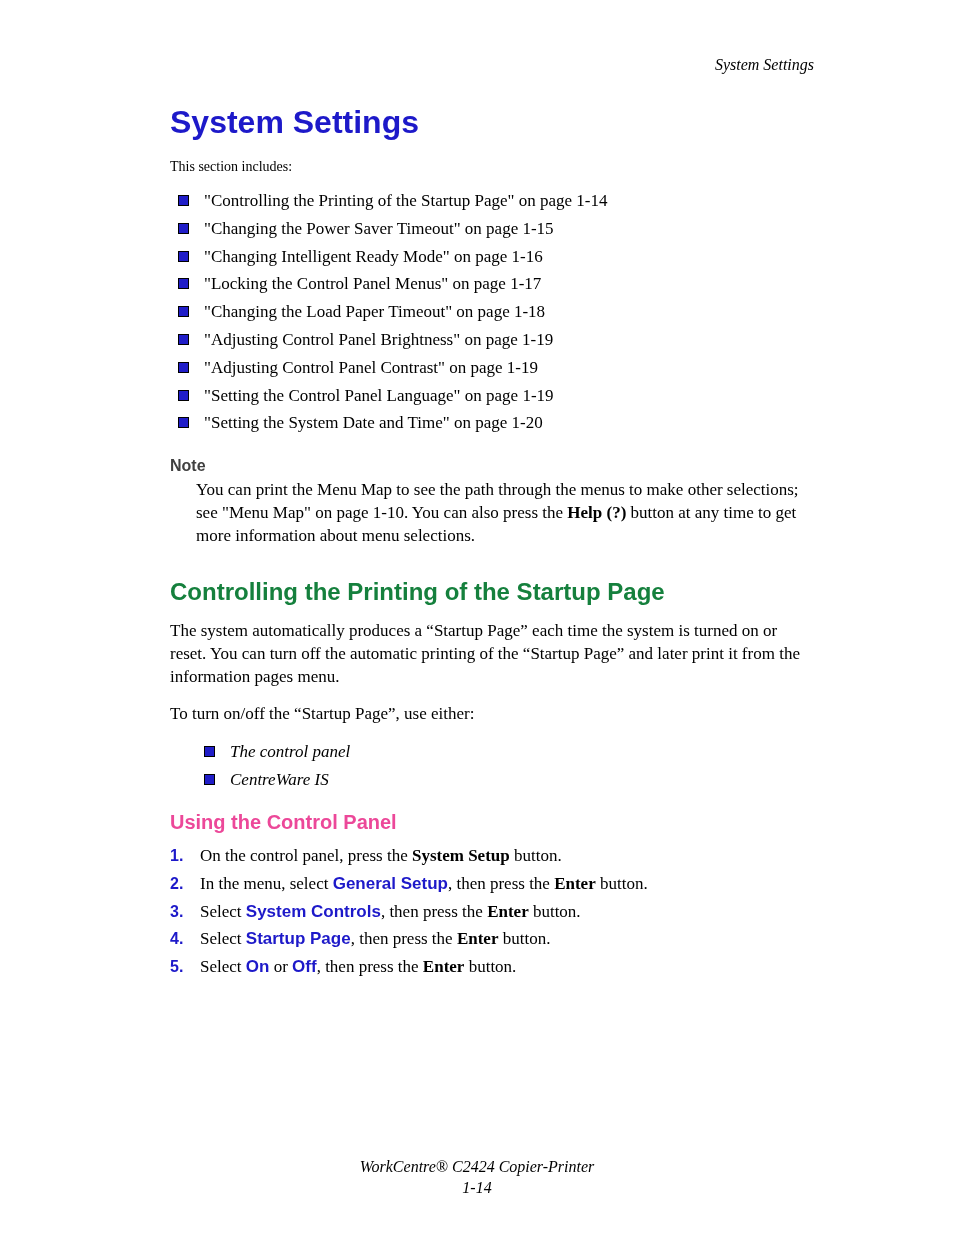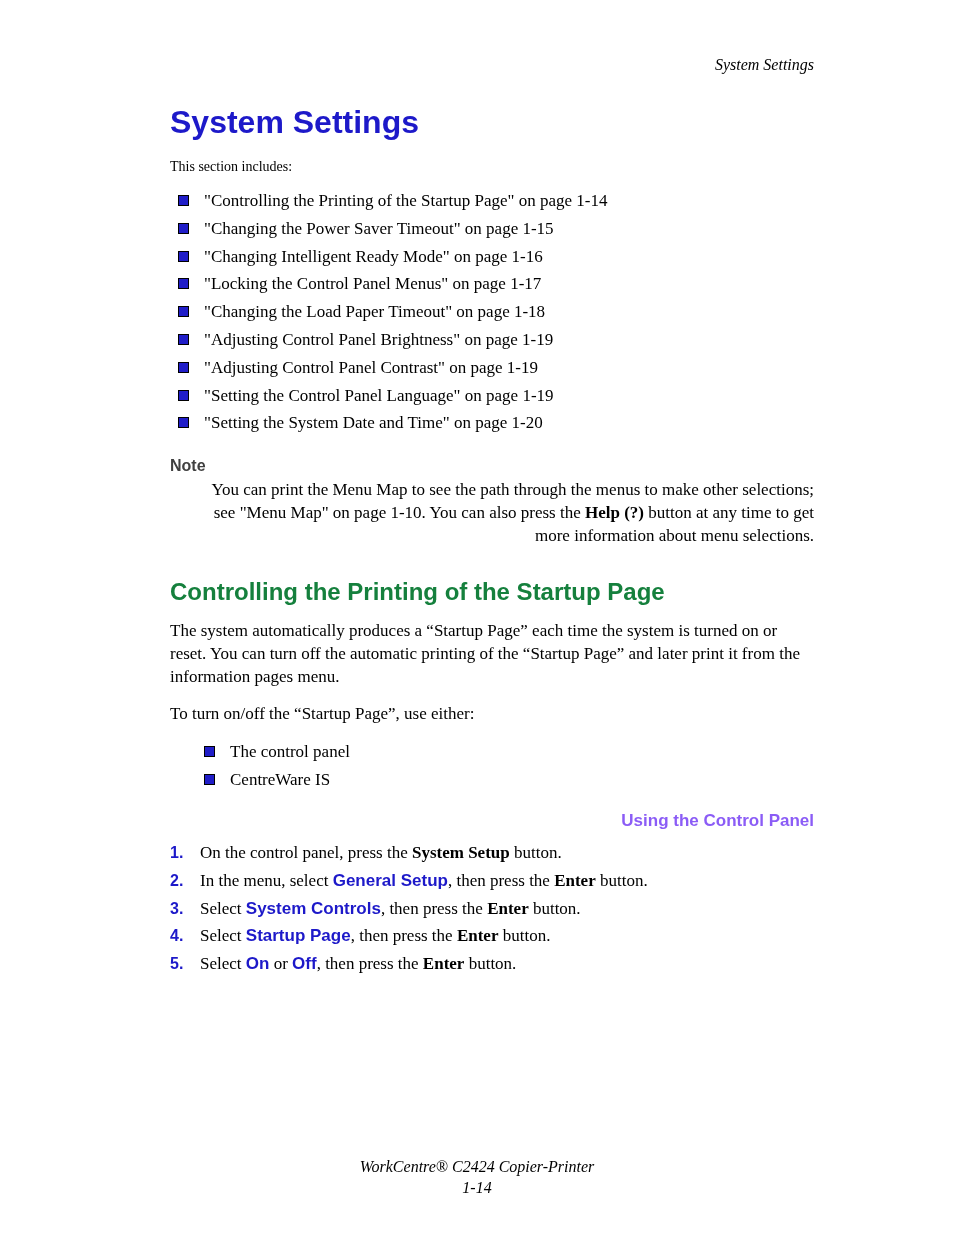--- a/index.html
+++ b/index.html
@@ -53,56 +53,55 @@
     position: absolute;
     left: 8px;
     top: 6px;
     width: 9px;
     height: 9px;
     background: #201dc8;
     border: 1px solid #000;
   }
   ul.nested {
     margin-left: 26px;
+    font-style: italic;
   }
   .note-block {
     margin: 0 0 30px 0;
   }
   .note-label {
     font-family: Arial, Helvetica, sans-serif;
     font-weight: bold;
     color: #404040;
     font-size: 16px;
     margin-bottom: 4px;
   }
   .note-body {
     font-size: 17px;
     margin-left: 26px;
     line-height: 1.35;
-    text-align: right;
   }
   h2.section {
     font-family: Arial, Helvetica, sans-serif;
     font-weight: bold;
     color: #15803d;
     font-size: 24px;
     margin: 0 0 14px 0;
   }
   p.body {
     font-size: 17px;
     line-height: 1.35;
     margin: 0 0 14px 0;
   }
   h3.subsection {
     font-family: Arial, Helvetica, sans-serif;
     font-weight: bold;
-    color: #8b5cf6;
-    font-size: 17px;
+    color: #ec4899;
+    font-size: 20px;
     margin: 20px 0 10px 0;
-    text-align: right;
   }
   ol.steps {
     list-style: none;
     padding: 0;
     margin: 0;
     counter-reset: step;
   }
   ol.steps li {
     font-size: 17px;
     line-height: 1.45;

